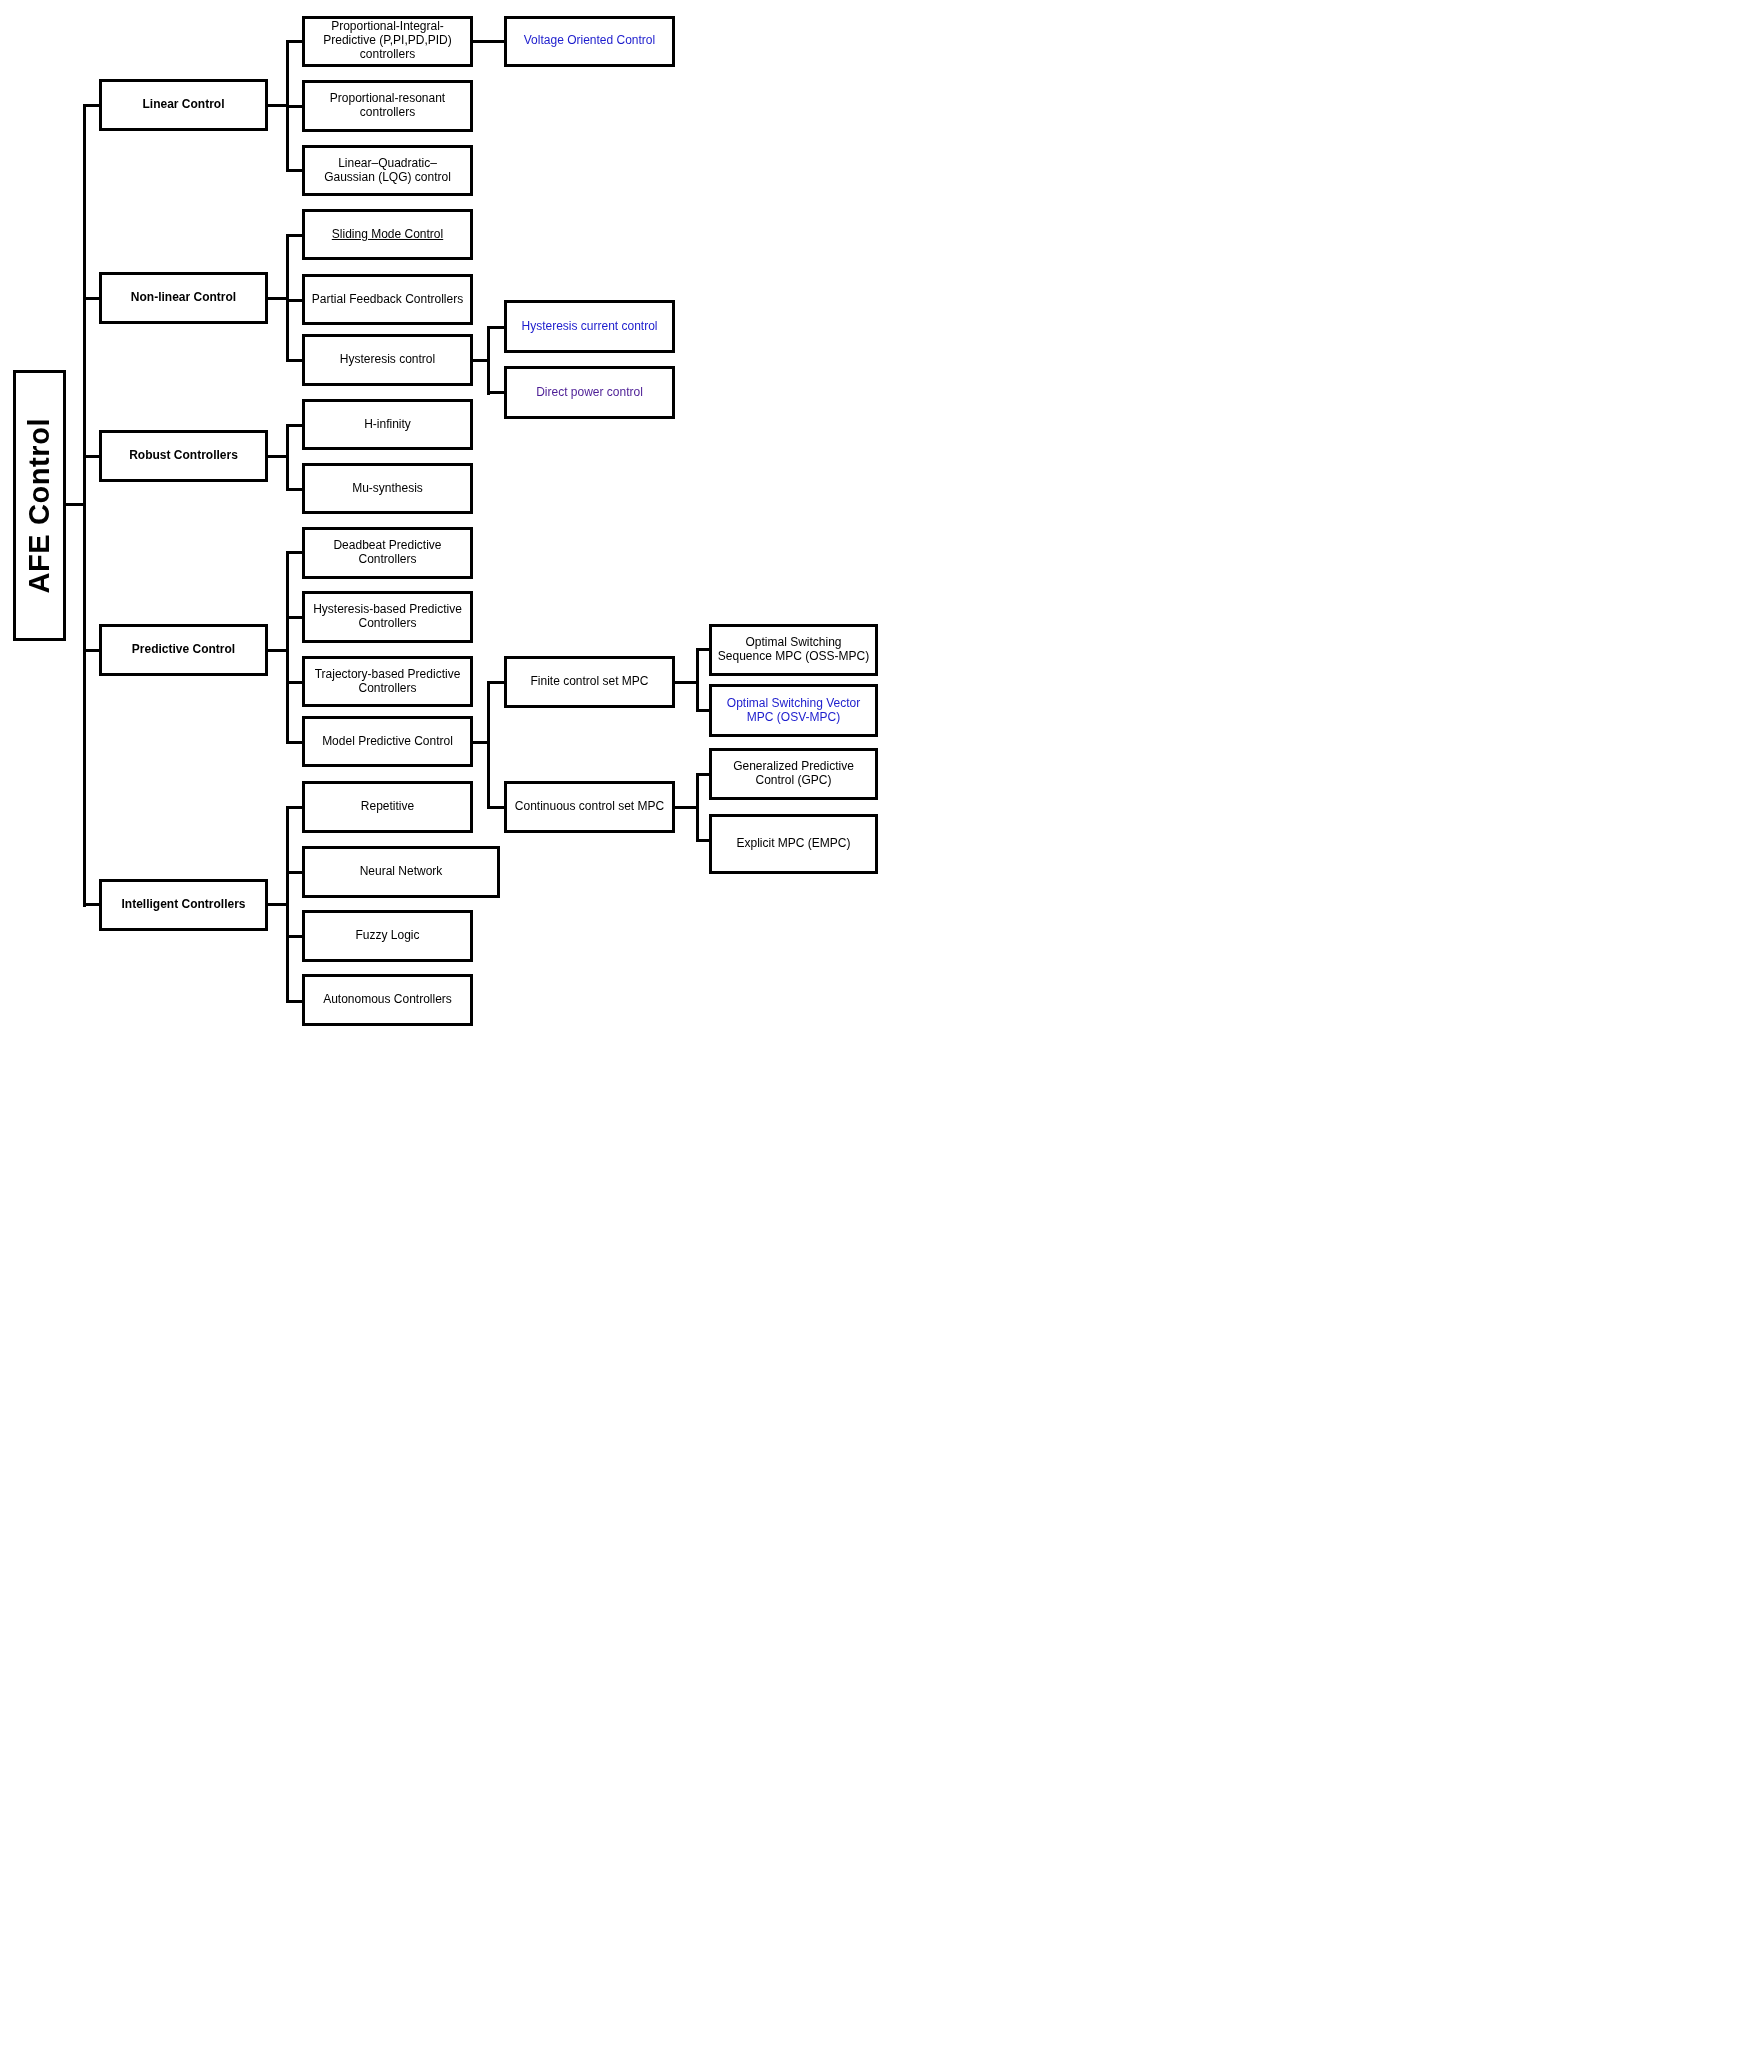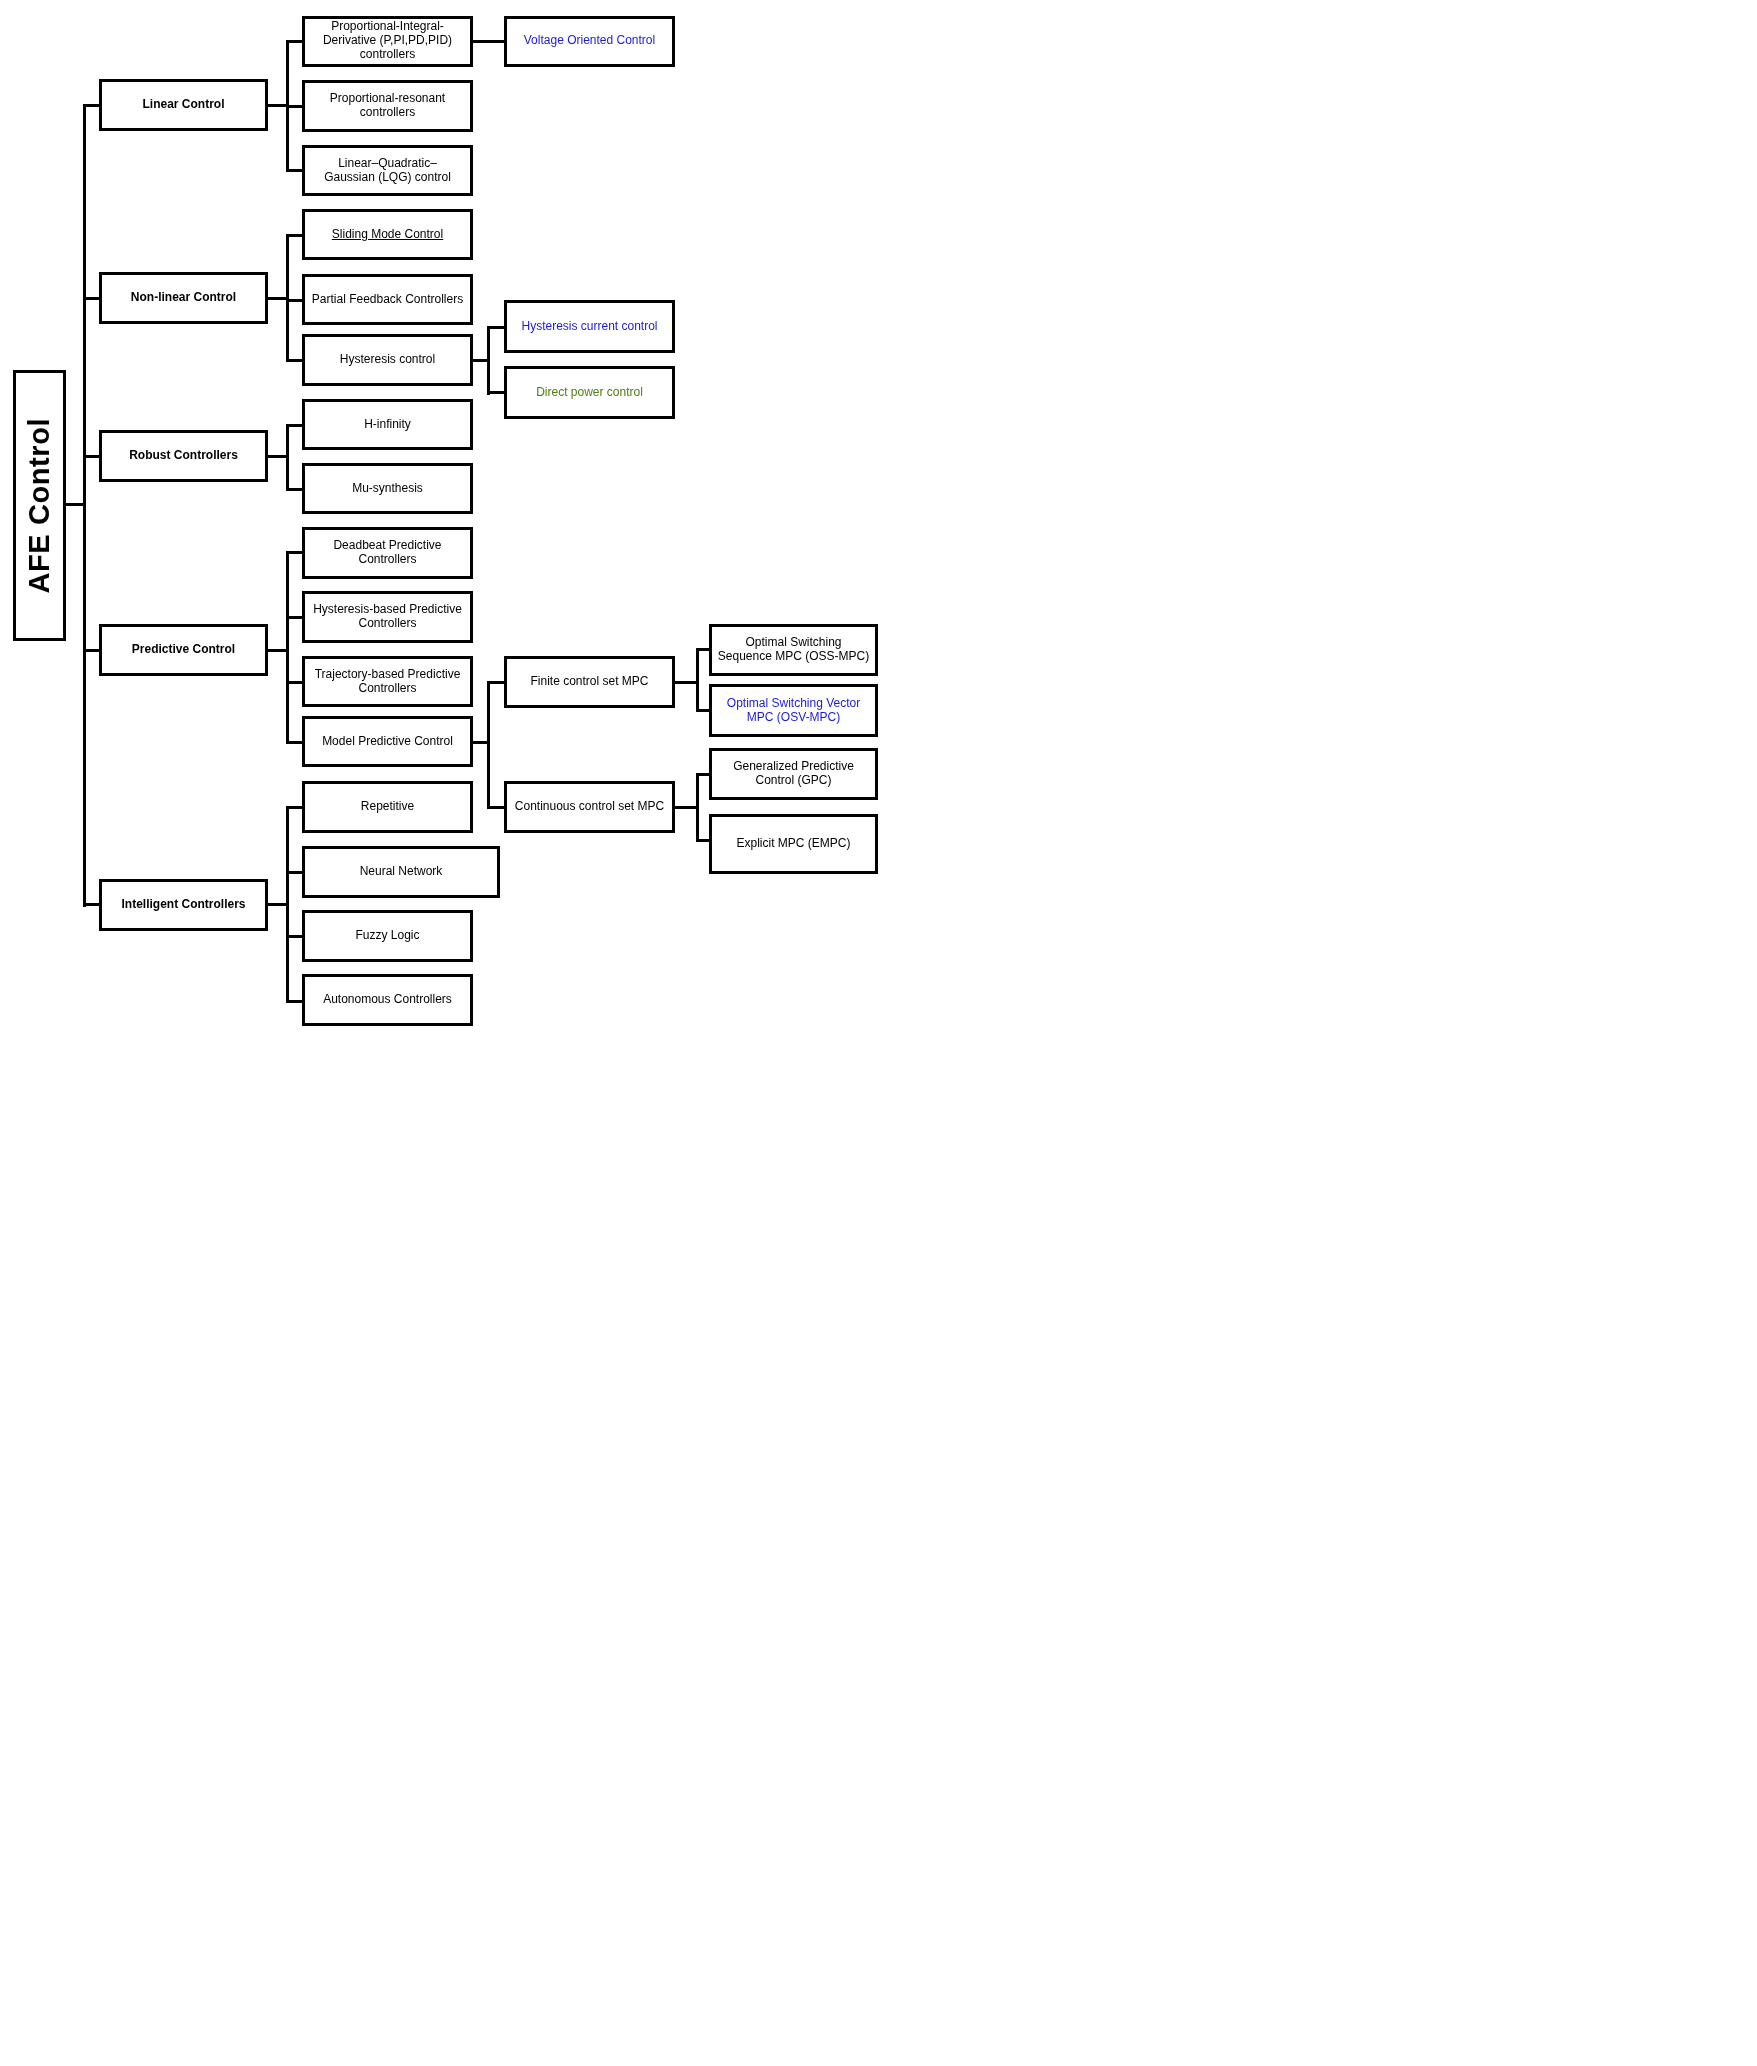--- a/index.html
+++ b/index.html
@@ -67,21 +67,21 @@
     </div>
   <div class="box cat" style="left:99px;top:624px;width:169px;height:52px;">
       <span class="lbl">Predictive Control</span>
     </div>
   <div class="box cat" style="left:99px;top:879px;width:169px;height:52px;">
       <span class="lbl">Intelligent Controllers</span>
     </div>
 
   <div class="box" style="left:302px;top:15.6px;width:171px;height:51px;">
       <span class="lbl">Proportional-Integral-
-Derivative (P,PI,PD,PID)
+Predictive (P,PI,PD,PID)
 controllers</span>
     </div>
   <div class="box" style="left:302px;top:80px;width:171px;height:52px;">
       <span class="lbl">Proportional-resonant
 controllers</span>
     </div>
   <div class="box" style="left:302px;top:145px;width:171px;height:51px;">
       <span class="lbl">Linear–Quadratic–
 Gaussian (LQG) control</span>
     </div>
@@ -128,21 +128,21 @@
       <span class="lbl">Autonomous Controllers</span>
     </div>
 
   <div class="box blue" style="left:504px;top:15.6px;width:171px;height:51px;">
       <span class="lbl" style="color: rgb(28, 28, 205);">Voltage Oriented Control</span>
     </div>
   <div class="box blue" style="left:504px;top:300px;width:171px;height:53px;">
       <span class="lbl" style="color: rgb(28, 28, 205);">Hysteresis current control</span>
     </div>
   <div class="box blue" style="left:504px;top:366px;width:171px;height:53px;">
-      <span class="lbl" style="color: #4d7c0f;">Direct power control</span>
+      <span class="lbl" style="color: #4c1d95;">Direct power control</span>
     </div>
   <div class="box" style="left:504px;top:656px;width:171px;height:52px;">
       <span class="lbl">Finite control set MPC</span>
     </div>
   <div class="box" style="left:504px;top:781px;width:171px;height:52px;text-align:center;">
       <span class="lbl">Continuous control set MPC</span>
     </div>
 
   <div class="box" style="left:709px;top:624px;width:169px;height:52px;">
       <span class="lbl">Optimal Switching

